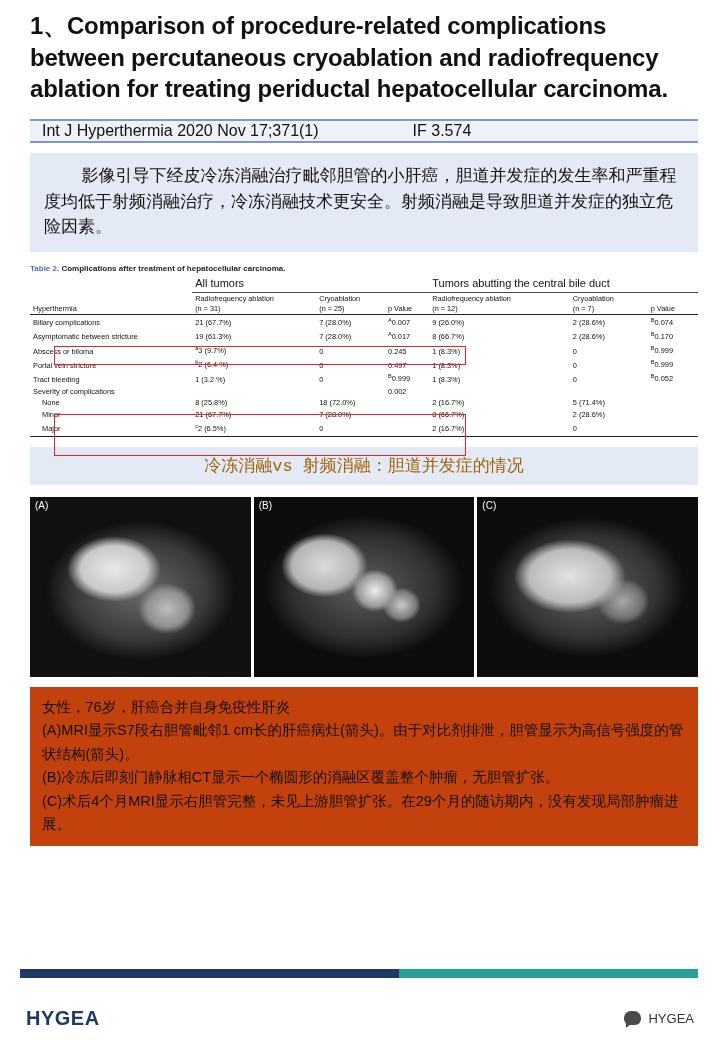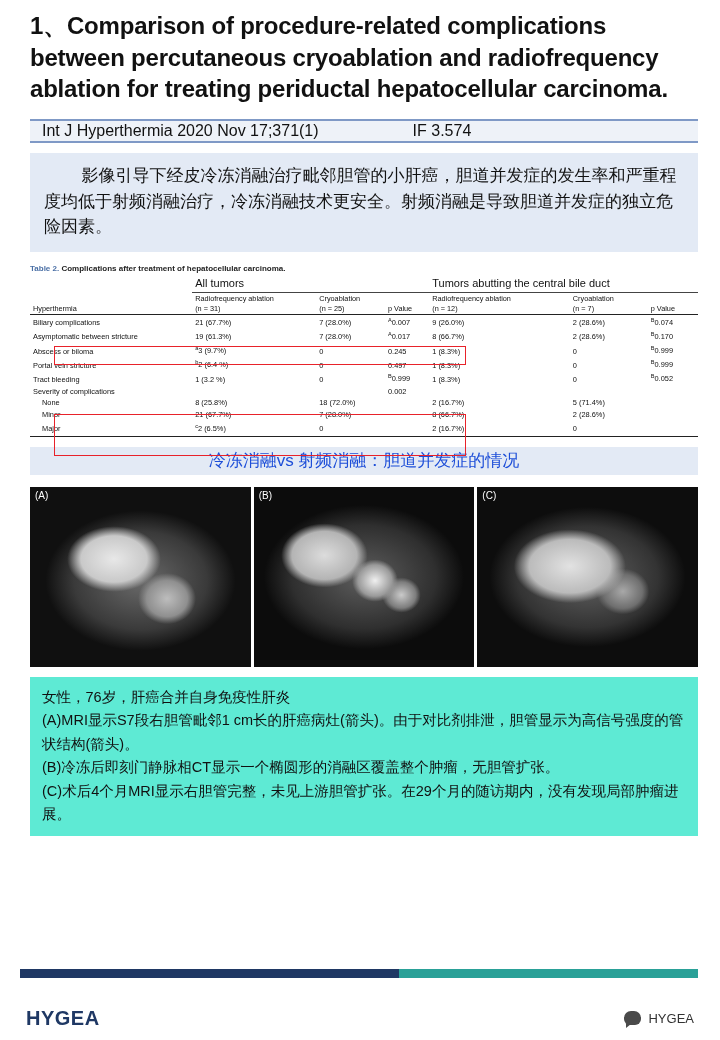--- a/index.html
+++ b/index.html
@@ -98,26 +98,27 @@
     border: 1.6px solid #e8222a;
     pointer-events: none;
   }
   #redbox-biliary { left: 24px; top: 82px; width: 412px; height: 19px; }
   #redbox-severity { left: 24px; top: 150px; width: 412px; height: 42px; }
 
   
   .blue-caption {
     margin: 10px 6px 0 14px;
     background: #e3eaf5;
-    height: 28px;
+    height: 38px;
     display: flex;
     align-items: center;
     justify-content: center;
     font-size: 17px;
-    color: #1d4ed8;
+    color: #a16207;
+    font-family: Liberation Mono, monospace;
   }
 
   
   .img-row {
     margin: 12px 6px 0 14px;
     display: flex;
     gap: 3px;
     height: 180px;
   }
   .img-panel {
@@ -153,21 +154,21 @@
     background:
       radial-gradient(ellipse 70px 46px at 42% 44%, #e2e2e2 0%, #bbbbbb 58%, rgba(55,55,55,0) 80%),
       radial-gradient(ellipse 30px 26px at 66% 58%, #a8a8a8 0%, #6f6f6f 65%, rgba(40,40,40,0) 88%),
       radial-gradient(ellipse 98px 70px at 50% 50%, #636363 0%, #333333 72%, #0d0d0d 100%),
       #090909;
   }
 
   
   .bottom-block {
     margin: 10px 6px 0 14px;
-    background: #5eead4;
+    background: #c2410c;
     padding: 9px 12px 10px 12px;
     font-size: 14.5px;
     line-height: 1.62;
     color: #111;
   }
   .bottom-block p { margin: 0; }
 
   
   .footer-bars {
     position: absolute;

